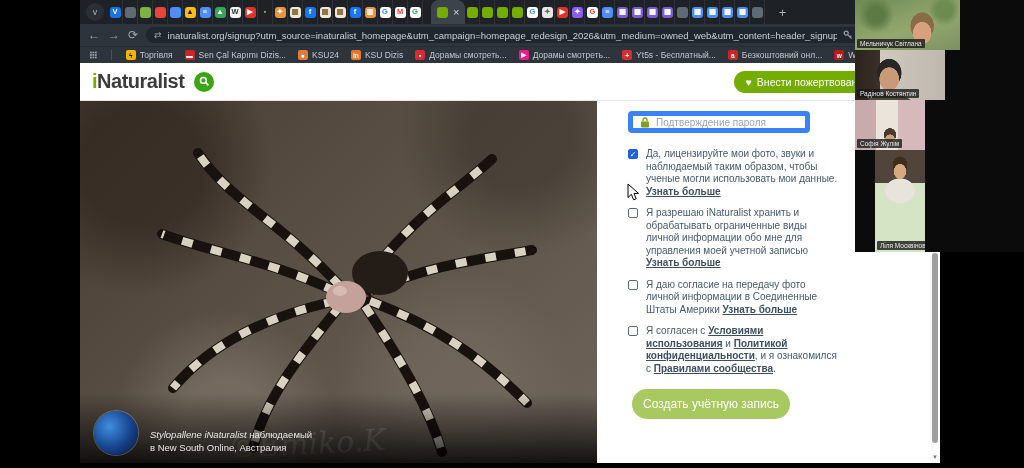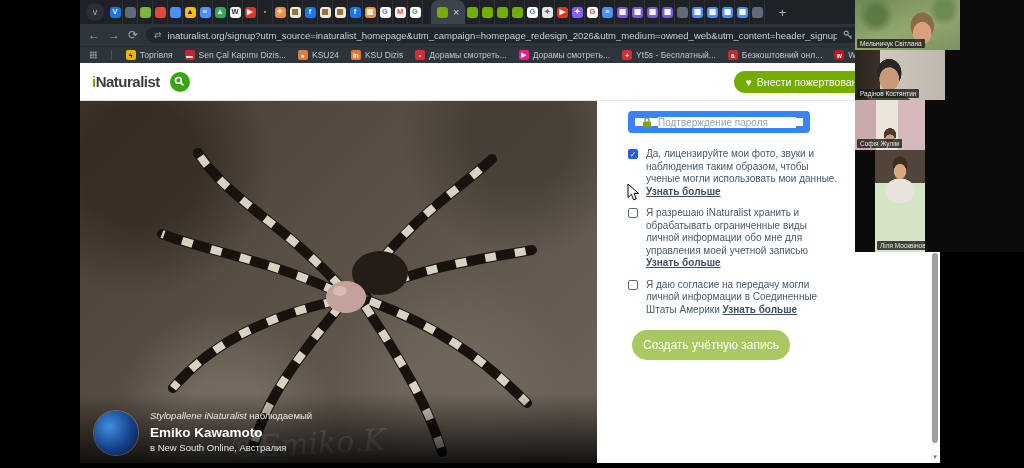--- a/index.html
+++ b/index.html
@@ -33,21 +33,21 @@
   
   .bookmarks { height:17px; background:#2d343c; border-top:1px solid #262c33; display:flex; align-items:center; padding:0 10px; gap:14px; overflow:hidden; }
   .bm { display:flex; align-items:center; gap:4px; flex:none; }
   .bi { width:10px; height:10px; border-radius:2px; font-size:6.5px; font-weight:bold; display:flex; align-items:center; justify-content:center; }
   .bl { color:#c3c8cd; font-size:8.5px; white-space:nowrap; }
   .bm-sep { width:1px; height:10px; background:#49505a; flex:none; }
 
   
   .content { height:400px; background:#fff; }
   .site-header { height:38px; display:flex; align-items:center; padding:0 12px; border-bottom:1px solid #e4e4e4; background:#fff; }
-  .logo { font-size:15px; font-weight:bold; color:#3c3c3c; letter-spacing:-0.5px; }
+  .logo { font-size:20px; font-weight:bold; color:#3c3c3c; letter-spacing:-0.5px; }
   .logo .dot-i { color:#74ac00; }
   .search-btn { width:20px; height:20px; border-radius:50%; background:#3aa512; margin:0 14px 0 10px; display:flex; align-items:center; justify-content:center; }
   .nav { display:flex; gap:16px; align-items:center; }
   .nav-item { font-size:11px; color:#484848; display:flex; align-items:center; gap:4px; }
   .caret { width:0; height:0; border-left:3.5px solid transparent; border-right:3.5px solid transparent; border-top:4px solid #666; }
   .header-right { margin-left:auto; display:flex; align-items:center; gap:16px; padding-right:6px; }
   .donate { height:22px; background:#74ac00; color:#fff; border-radius:12px; font-size:10.5px; display:flex; align-items:center; gap:5px; padding:0 12px; }
   .login { font-size:11px; color:#444; }
 
   .main { position:relative; height:362px; }
@@ -66,21 +66,21 @@
     background: radial-gradient(circle at 35% 35%, #3f8fe0, #16418a 55%, #071a38 95%); box-shadow:0 0 0 1px rgba(255,255,255,.25); }
   .attrib-text { margin-left:12px; padding-bottom:2px; }
   .species-line { font-size:9.5px; color:#e8e8e8; }
   .species { font-style:italic; }
   .observer { font-size:13.5px; font-weight:bold; color:#fff; margin:2px 0; }
   .location { font-size:9.5px; color:#e8e8e8; }
   .watermark { position:absolute; left:148px; bottom:2px; font-family:"DejaVu Serif", serif; font-style:italic; font-size:30px; color:rgba(255,255,255,.22); transform:rotate(-3deg); white-space:nowrap; }
 
   
   .form-col { position:absolute; left:517px; top:0; width:333px; height:362px; background:#fff; padding:10px 0 0 31px; }
-  .pw-field { width:182px; height:22px; border:7px solid #3b82f6; border-radius:4px; display:flex; align-items:center; padding:0 7px; gap:6px; background:#fff; }
+  .pw-field { width:182px; height:22px; border:5px solid #3b82f6; border-radius:4px; display:flex; align-items:center; padding:0 7px; gap:6px; background:#fff; }
   .pw-field input { border:0; outline:0; flex:1; font-size:10px; color:#555; font-family:"Liberation Sans",sans-serif; min-width:0; }
   .pw-field input::placeholder { color:#9aa4ad; }
   .captcha { width:182px; height:48px; margin-top:13px; background:#fafafa; border:1px solid #d6d6d6; border-radius:3px; display:flex; align-items:center; padding:0 9px; box-shadow:0 0 2px rgba(0,0,0,.05); }
   .captcha-box { width:17px; height:17px; background:#fff; border:1.5px solid #aeaeae; border-radius:2px; flex:none; }
   .captcha-label { font-size:10.5px; color:#282828; margin-left:9px; flex:1; }
   .captcha-logo { display:flex; flex-direction:column; align-items:center; gap:1px; flex:none; }
   .captcha-brand { font-size:5.5px; color:#6a6a6a; }
   .checks { width:212px; margin-top:15px; }
   .chk-row { display:flex; gap:8px; margin-bottom:9px; }
   .box { width:10px; height:10px; border:1.2px solid #5c6b77; border-radius:2px; flex:none; margin-top:1px; background:#fff; font-size:8px; line-height:9px; text-align:center; color:#fff; }
@@ -392,48 +392,51 @@
             <ellipse cx="260" cy="190" rx="7" ry="5" fill="#e0c4bc" opacity="0.7"></ellipse>
           </svg>
           <span class="watermark">©Emiko.K</span>
           <div class="attrib">
             <span class="avatar"></span>
             <span class="attrib-text">
               <span class="species-line">
                 <span class="species">Stylopallene iNaturalist</span>
                 <span> </span><span>наблюдаемый</span>
               </span>
-              <div class="observer">Emiko Kawamoto</div>
               <div class="location">в New South Online, Австралия</div>
             </span>
           </div>
         </div>
 
         <div class="form-col">
           <div class="pw-field">
             <svg width="10" height="11" viewBox="0 0 10 11">
               <rect x="1" y="4.5" width="8" height="6" rx="1" fill="#7aa21e"></rect>
               <path d="M3 4.5 V3 a2 2 0 0 1 4 0 V4.5" fill="none" stroke="#7aa21e" stroke-width="1.4"></path>
             </svg>
             <input type="password" placeholder="Подтверждение пароля" style="">
           </div>
 
 
           <div class="checks" id="checkbox-list">
               <div class="chk-row">
                 <span class="box on">✓</span>
-                <span class="chk-text"><span>Да, лицензируйте мои фото, звуки и наблюдения таким образом, чтобы ученые могли использовать мои данные. </span><b>Узнать больше</b></span>
+                <span class="chk-text"><span>Да, лицензируйте мои фото, звуки и наблюдаемый таким образом, чтобы ученые могли использовать мои данные. </span><b>Узнать больше</b></span>
               </div>
               <div class="chk-row">
                 <span class="box"></span>
                 <span class="chk-text"><span>Я разрешаю iNaturalist хранить и обрабатывать ограниченные виды личной информации обо мне для управления моей учетной записью </span><b>Узнать больше</b></span>
               </div>
               <div class="chk-row">
                 <span class="box"></span>
-                <span class="chk-text"><span>Я даю согласие на передачу могли личной информации в Соединенные Штаты Америки </span><b>Узнать больше</b></span>
+                <span class="chk-text"><span>Я даю согласие на передачу фото личной информации в Соединенные Штаты Америки </span><b>Узнать больше</b></span>
+              </div>
+              <div class="chk-row">
+                <span class="box"></span>
+                <span class="chk-text"><span>Я согласен с </span><b>Условиями использования</b><span> и </span><b>Политикой конфиденциальности</b><span>, и я ознакомился с </span><b>Правилами сообщества</b><span>.</span></span>
               </div>
             </div>
 
           <button class="submit">Создать учётную запись</button>
 
         </div>
 
         <div class="page-scroll">
           <div class="thumb"></div>
           <div class="down">▾</div>

